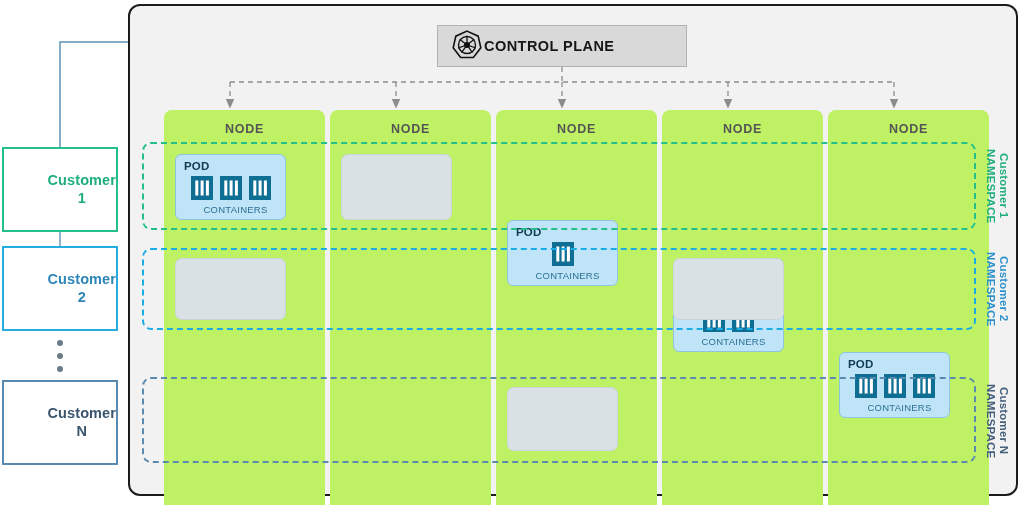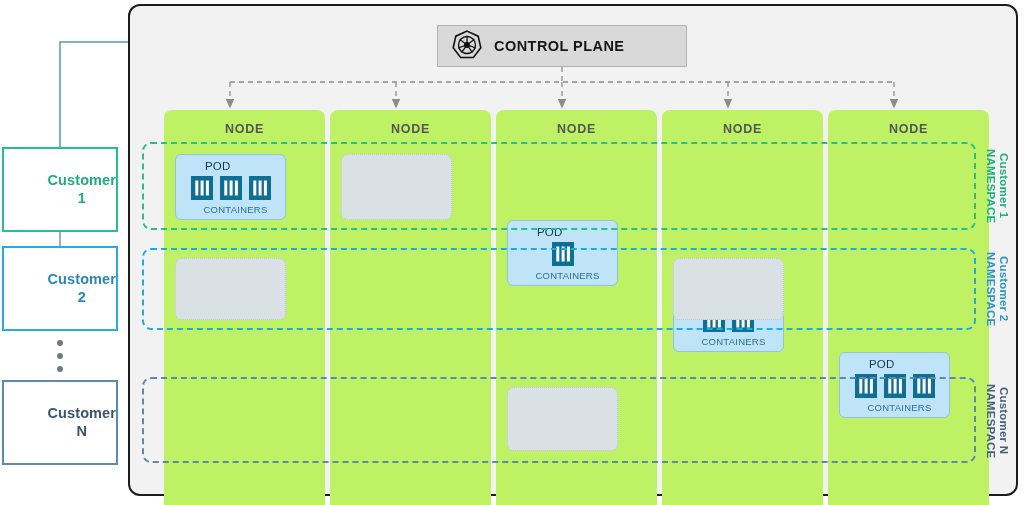--- a/index.html
+++ b/index.html
@@ -49,21 +49,21 @@
   
   #control-plane{
     position:absolute;left:437px;top:25px;width:250px;height:42px;
     box-sizing:border-box;
     background:#d9d9d9;
     border:1px solid #b2b2b2;
     display:flex;align-items:center;
   }
   #k8s-icon{width:34px;height:34px;margin-left:12px;flex:0 0 auto;}
   #cp-label{
-    margin-left:10px;font-size:14.5px;font-weight:bold;color:#161616;
+    font-size:14.5px;font-weight:bold;color:#161616;
     letter-spacing:.45px;
   }
 
   
   .node-col{
     position:absolute;top:110px;width:133px;height:431px;
     background:#bef264;
     border-radius:8px 8px 6px 6px;
     padding-left:28px;
   }
@@ -101,23 +101,22 @@
   
   .slot{position:absolute;box-sizing:border-box;}
   .pod{
     background:#bfe4f7;
     border:1px solid #8ec4de;
     border-radius:6px;
     position:relative;
   }
   .pod-label{
     position:absolute;left:8px;top:5px;
-    font-size:11.5px;font-weight:normal;color:#0e3a52;
+    font-size:11.5px;font-weight:bold;color:#0e3a52;
     letter-spacing:.2px;
-    margin-left:21px;
   }
   .ctr-row{
     position:absolute;left:0;right:0;top:21px;
     display:flex;align-items:center;justify-content:center;
     gap:7px;
   }
   .ctr{width:22px;height:24px;flex:0 0 auto;}
   .pod-caption{
     position:absolute;left:10px;right:0;bottom:4px;
     text-align:center;font-size:9.5px;color:#2b6f93;

